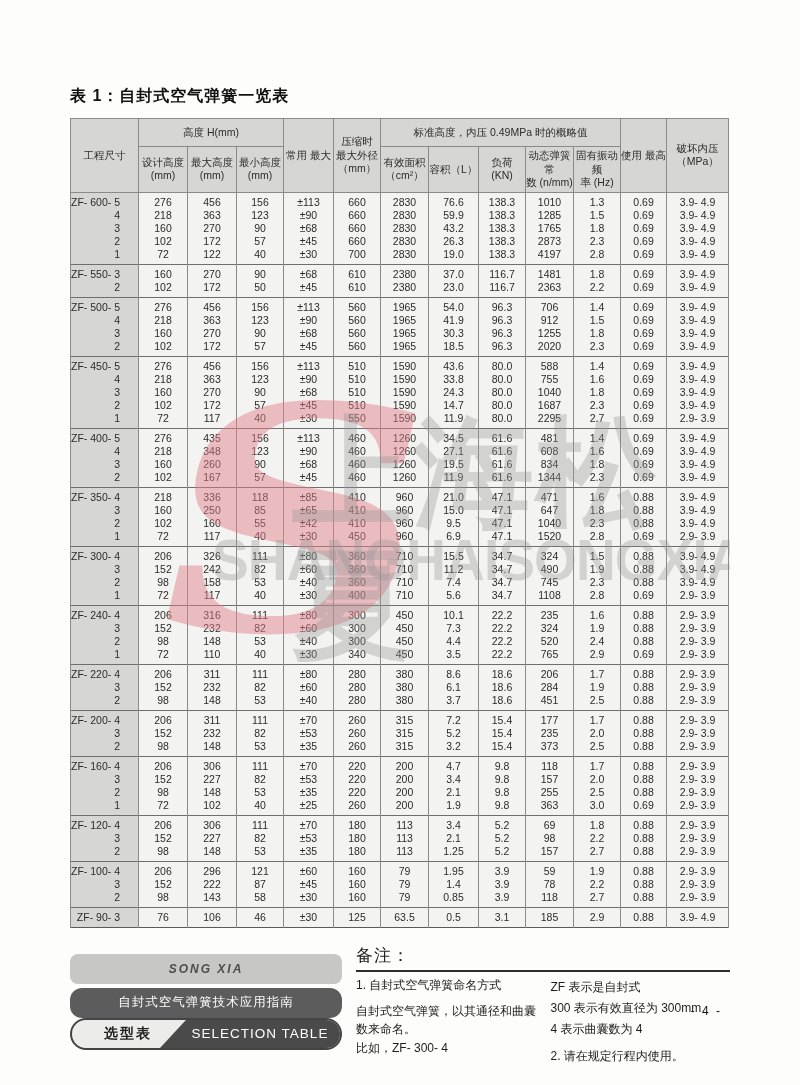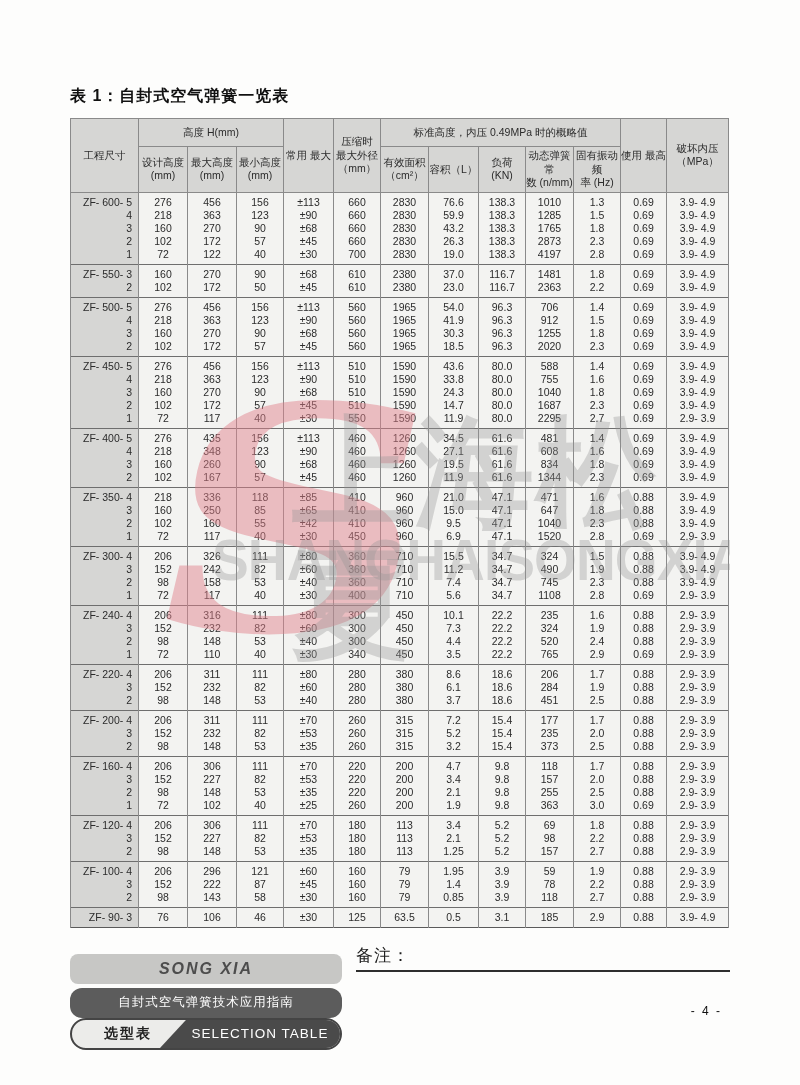--- a/index.html
+++ b/index.html
@@ -31,21 +31,21 @@
     white-space:pre-line; line-height:1.3; padding:2px 0; vertical-align:middle;
   }
   thead tr:first-child th { height:28px; }
   thead tr:last-child th { height:34px; }
   tbody td {
     border-top:none; border-bottom:none;
     text-align:center; line-height:13px; padding:0;
     background:#f3f3f1;
   }
   tbody td:first-child {
-    background:#d6d6d4; text-align:right; padding-right:6px;
+    background:#d6d6d4; text-align:right; padding-right:18px;
   }
   tbody tr.g-top td { border-top:1px solid #6e6e6e; padding-top:3px; }
   tbody tr.g-bot td { padding-bottom:3px; }
   
   .watermark { position:absolute; inset:0; pointer-events:none; z-index:5; overflow:hidden; }
   .wm-s {
     position:absolute; left:92px; top:248px;
     font-family:"DejaVu Serif", serif; font-weight:bold; font-style:italic;
     font-size:310px; line-height:1; transform:scaleX(1.2); transform-origin:left top;
     color:rgba(224,128,138,0.48);
@@ -60,21 +60,21 @@
     font-size:58px; font-weight:bold; letter-spacing:-1px;
     transform:scaleX(0.95); transform-origin:left top;
     color:rgba(150,150,150,0.35);
   }
   
   .footer { display:flex; margin-top:16px; align-items:flex-start; }
   .brand { width:272px; flex:0 0 272px; margin-top:10px; }
   .brand-bar1 {
     height:30px; background:#c7c7c5; border-radius:8px;
     display:flex; align-items:center; justify-content:center;
-    font-size:16px; font-weight:bold; font-style:italic;
+    font-size:12px; font-weight:bold; font-style:italic;
     color:#4d4d4d; letter-spacing:2px; margin-bottom:4px;
   }
   .brand-bar2 {
     height:30px; background:#5c5c5c; border-radius:12px;
     display:flex; align-items:center; justify-content:center;
     font-size:12.5px; color:#fff; letter-spacing:1px; 
   }
   .brand-pill {
     height:32px; border:2px solid #444; border-radius:16px;
     background:#ececea; display:flex; overflow:hidden;text-align:right;
@@ -911,18 +911,32 @@
         <div class="brand-bar1">SONG XIA</div>
         <div class="brand-bar2">自封式空气弹簧技术应用指南</div>
         <div class="brand-pill">
           <span class="pill-light">选型表</span>
           <span class="pill-dark">SELECTION TABLE</span>
         </div>
       </div>
       <div class="notes">
         <div class="notes-title">备注：</div>
         <hr class="notes-rule">
+        <div class="notes-cols">
+          <div class="notes-left">
+            <div class="n-item1">1. 自封式空气弹簧命名方式</div>
+            <div class="pre">自封式空气弹簧，以其通径和曲囊
+数来命名。</div>
+            <div class="n-item3">比如，ZF- 300- 4</div>
+          </div>
+          <div class="notes-right">
+            <div>ZF 表示是自封式</div>
+            <div>300 表示有效直径为 300mm</div>
+            <div>4 表示曲囊数为 4</div>
+            <div class="n-last">2. 请在规定行程内使用。</div>
+          </div>
+        </div>
       </div>
     </div>
   </div>
 
   <div class="page-number">- 4 -</div>
 </div>
 
 </body></html>

